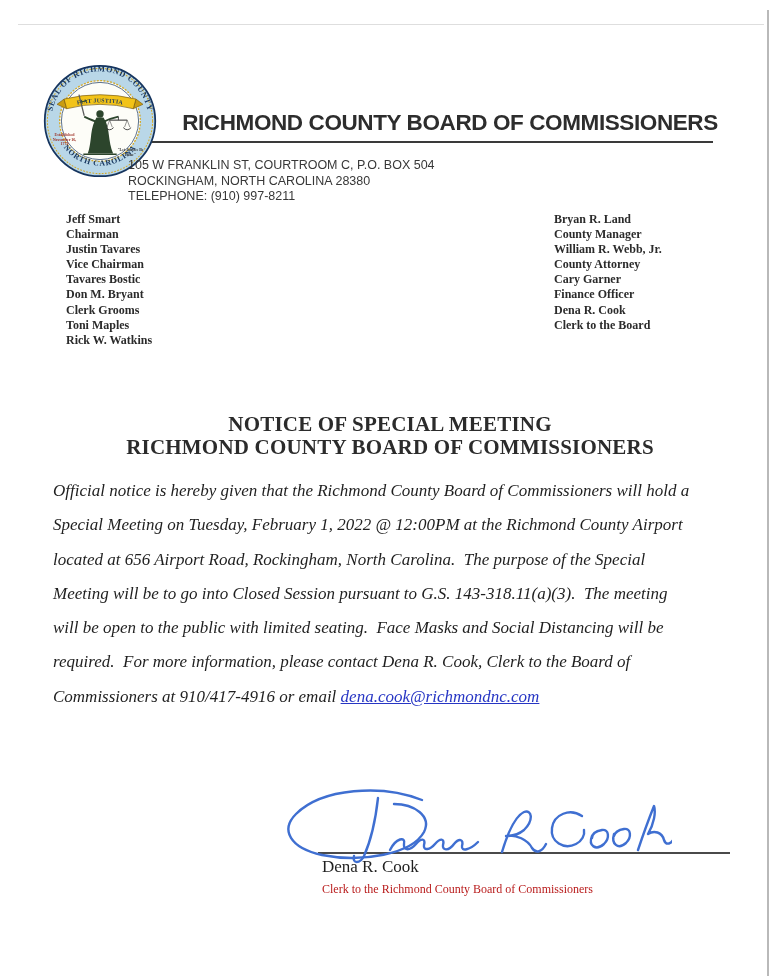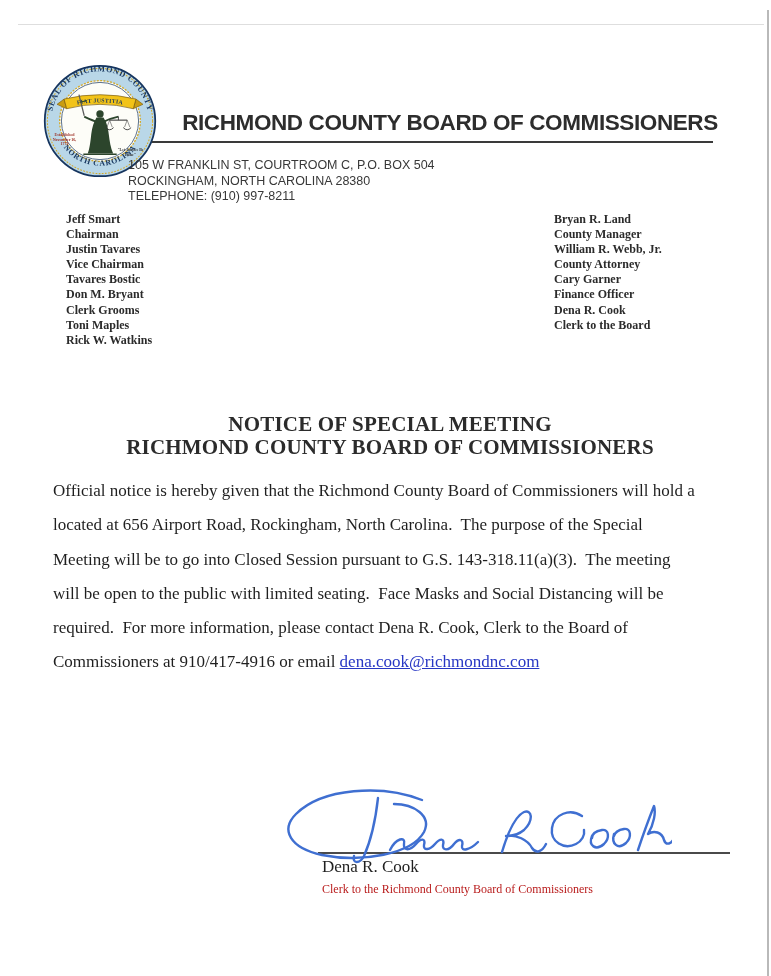--- a/index.html
+++ b/index.html
@@ -33,21 +33,21 @@
   .officials{font-family:"Liberation Serif",serif;font-weight:bold;font-size:12px;
     line-height:15.1px;color:#2b2b2b;white-space:nowrap;}
   .officials-left{left:66px;top:212px;}
   .officials-right{left:554px;top:212px;}
 
   
   .notice-head{left:20px;top:413px;width:740px;text-align:center;
     font-weight:bold;font-size:21px;line-height:22.5px;color:#2b2b2b;letter-spacing:0.2px;}
 
   
-  .body-text{left:53px;top:481px;width:690px;font-size:17px;color:#1f1f1f;}
+  .body-text{left:53px;top:481px;width:690px;font-size:17px;color:#1f1f1f;font-style:italic;}
   .body-text .bline{height:34.3px;white-space:pre;}
   a.email-link{color:#2736c4;text-decoration:underline;cursor:pointer;}
 
   
   .sig-rule{left:318px;top:852px;width:412px;height:2px;background:#4a4a4a;}
   .sig-svg{left:282px;top:780px;}
   .sig-name{left:322px;top:857px;font-size:17px;color:#1f1f1f;white-space:nowrap;}
   .sig-title{left:322px;top:882px;font-size:12px;color:#b91c1c;white-space:nowrap;}
 </style>
 </head>
@@ -134,20 +134,21 @@
   <div>Clerk to the Board</div>
 </div>
 
 <div class="abs notice-head">
   <div>NOTICE OF SPECIAL MEETING</div>
   <div>RICHMOND COUNTY BOARD OF COMMISSIONERS</div>
 </div>
 
 <div class="abs body-text">
   <div class="bline">Official notice is hereby given that the Richmond County Board of Commissioners will hold a</div>
+  <div class="bline">Special Meeting on Tuesday, February 1, 2022 @ 12:00PM at the Richmond County Airport</div>
   <div class="bline">located at 656 Airport Road, Rockingham, North Carolina.  The purpose of the Special</div>
   <div class="bline">Meeting will be to go into Closed Session pursuant to G.S. 143-318.11(a)(3).  The meeting</div>
   <div class="bline">will be open to the public with limited seating.  Face Masks and Social Distancing will be</div>
   <div class="bline">required.  For more information, please contact Dena R. Cook, Clerk to the Board of</div>
   <div class="bline"><span>Commissioners at 910/417-4916 or email </span><a class="email-link">dena.cook@richmondnc.com</a></div>
 </div>
 
 <div class="abs sig-rule"></div>
 <svg class="abs sig-svg" width="390" height="90" viewBox="0 0 390 90">
   <g fill="none" stroke="#3f6fd1" stroke-width="2.4" stroke-linecap="round" stroke-linejoin="round">

